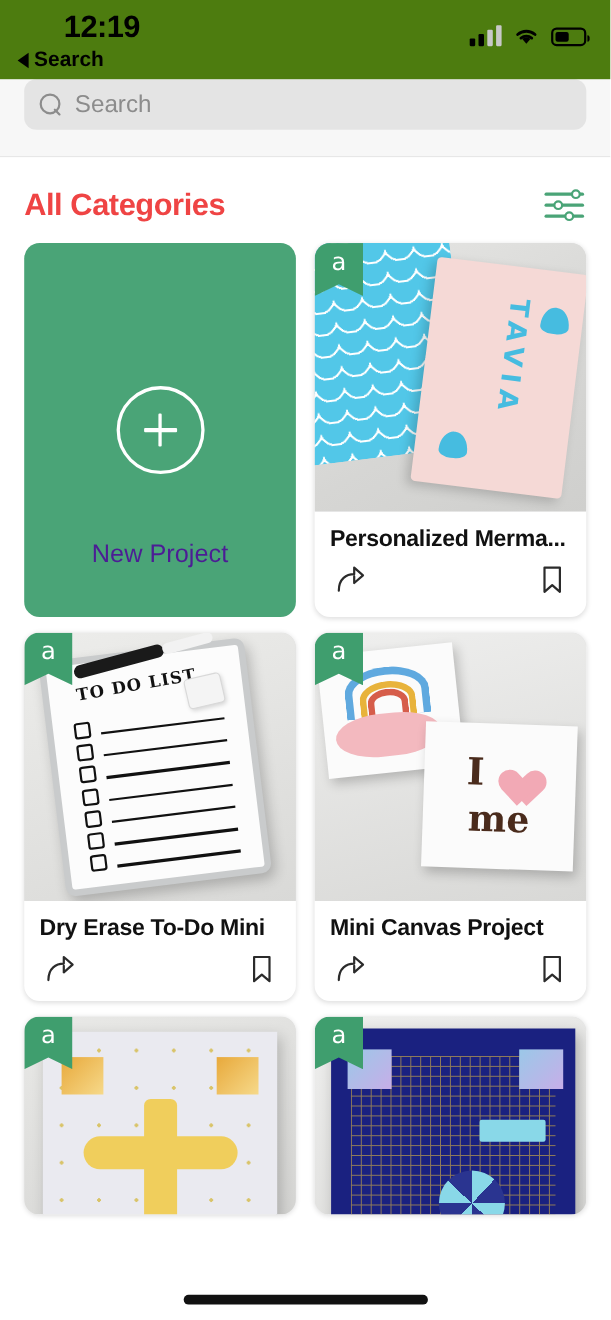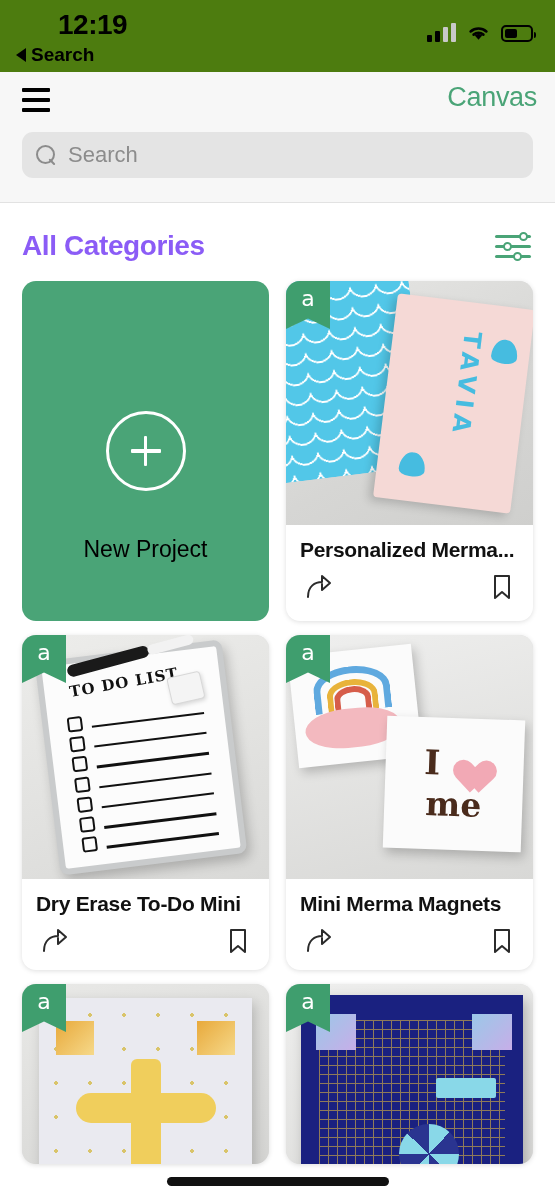--- a/index.html
+++ b/index.html
@@ -69,21 +69,21 @@
   .mag::after{content:"";position:absolute;left:13px;top:13px;width:8px;height:2.4px;background:#8C8C8C;border-radius:2px;transform:rotate(45deg);transform-origin:left center;}
   .searchbox .ph { font-size:22px; color:#8C8C8C; }
   .hdr-sep { height:1px; background:#E2E2E2; }
 
   
   .content { padding:0 22px; background:#fff; }
   .sect-head {
     display:flex; align-items:center; justify-content:space-between;
     padding:26px 0 18px 0;
   }
-  .sect-title { font-size:28px; font-weight:bold; color:#8b5cf6; letter-spacing:-0.4px; }
+  .sect-title { font-size:28px; font-weight:bold; color:#ef4444; letter-spacing:-0.4px; }
   .filter-icon { width:40px;height:34px;position:relative;cursor:pointer; }
   .filter-icon .ln { position:absolute; height:2.5px; background:#4AA477; border-radius:2px; left:2px; right:2px; }
   .filter-icon .kn { position:absolute; width:9px;height:9px;border:2.5px solid #4AA477;border-radius:50%;background:#fff; }
   .filter-icon .r1{top:6px;} .filter-icon .r2{top:16px;} .filter-icon .r3{top:26px;}
   .filter-icon .k1{top:2.5px;right:5px;} .filter-icon .k2{top:12.5px;left:10px;} .filter-icon .k3{top:22.5px;left:20px;}
 
   .grid { display:grid; grid-template-columns:1fr 1fr; gap:14px 17px; }
 
   
   .np-card {
@@ -91,21 +91,21 @@
     display:flex; flex-direction:column; align-items:center; justify-content:center;
     position:relative; cursor:pointer;
   }
   .np-circle {
     width:80px;height:80px;border:3px solid #fff;border-radius:50%;
     display:flex;align-items:center;justify-content:center;position:relative;
   }
   .np-circle::before,.np-circle::after{content:"";position:absolute;background:#fff;border-radius:1px;}
   .np-circle::before{width:30px;height:3.5px;}
   .np-circle::after{width:3.5px;height:30px;}
-  .np-label{ position:absolute; bottom:58px; font-size:23px; color:#000000; font-weight:500; }
+  .np-label{ position:absolute; bottom:44px; font-size:23px; color:#4c1d95; font-weight:500; }
 
   
   .p-card {
     background:#fff; border-radius:14px; overflow:hidden;
     box-shadow:0 1px 5px rgba(0,0,0,0.13);
     display:flex; flex-direction:column; cursor:pointer;
   }
   .p-img { position:relative; height:244px; overflow:hidden; background:#DADADA; }
   .badge {
     position:absolute; left:0; top:0; width:44px; height:48px; z-index:5;
@@ -245,28 +245,20 @@
           <path d="M4.6 8.4 a12 12 0 0 1 15.8 0" stroke="#000" stroke-width="2.6" fill="none" stroke-linecap="round"></path>
           <path d="M7.6 11.6 a8 8 0 0 1 9.8 0" stroke="#000" stroke-width="2.6" fill="none" stroke-linecap="round"></path>
         </svg>
       </div>
       <div class="batt">
         <div class="fill" style="width:52%"></div>
       </div>
     </div>
   </div>
 
-  <div class="navbar">
-    <div class="hamburger">
-      <span></span>
-        <span></span>
-        <span></span>
-    </div>
-    <div class="brand">Canvas</div>
-  </div>
 
   <div class="searchwrap">
     <div class="searchbox">
       <span class="mag"></span>
       <span class="ph">Search</span>
     </div>
   </div>
   <div class="hdr-sep"></div>
 
   <div class="content">
@@ -400,21 +392,21 @@
                 </div>
                 <span class="ilm-me">me</span>
               </div>
             </div>
           </div>
           <div class="badge">
             <span class="a">a</span>
           </div>
         </div>
         <div class="p-meta">
-          <div class="p-title">Mini Merma Magnets</div>
+          <div class="p-title">Mini Canvas Project</div>
         </div>
         <div class="p-actions">
           <span class="ico">
             <svg width="30" height="30" viewBox="0 0 30 30">
               <path d="M6 25 C6 14 13 10 20 10 M20 10 L20 4 L28 11 L20 18 L20 12" stroke="#2B2B2B" stroke-width="2" fill="none" stroke-linejoin="round" stroke-linecap="round"></path>
             </svg>
           </span>
           <span class="ico">
             <svg width="30" height="30" viewBox="0 0 30 30">
               <path d="M8 4 H22 V26 L15 20 L8 26 Z" stroke="#2B2B2B" stroke-width="2" fill="none" stroke-linejoin="round"></path>

